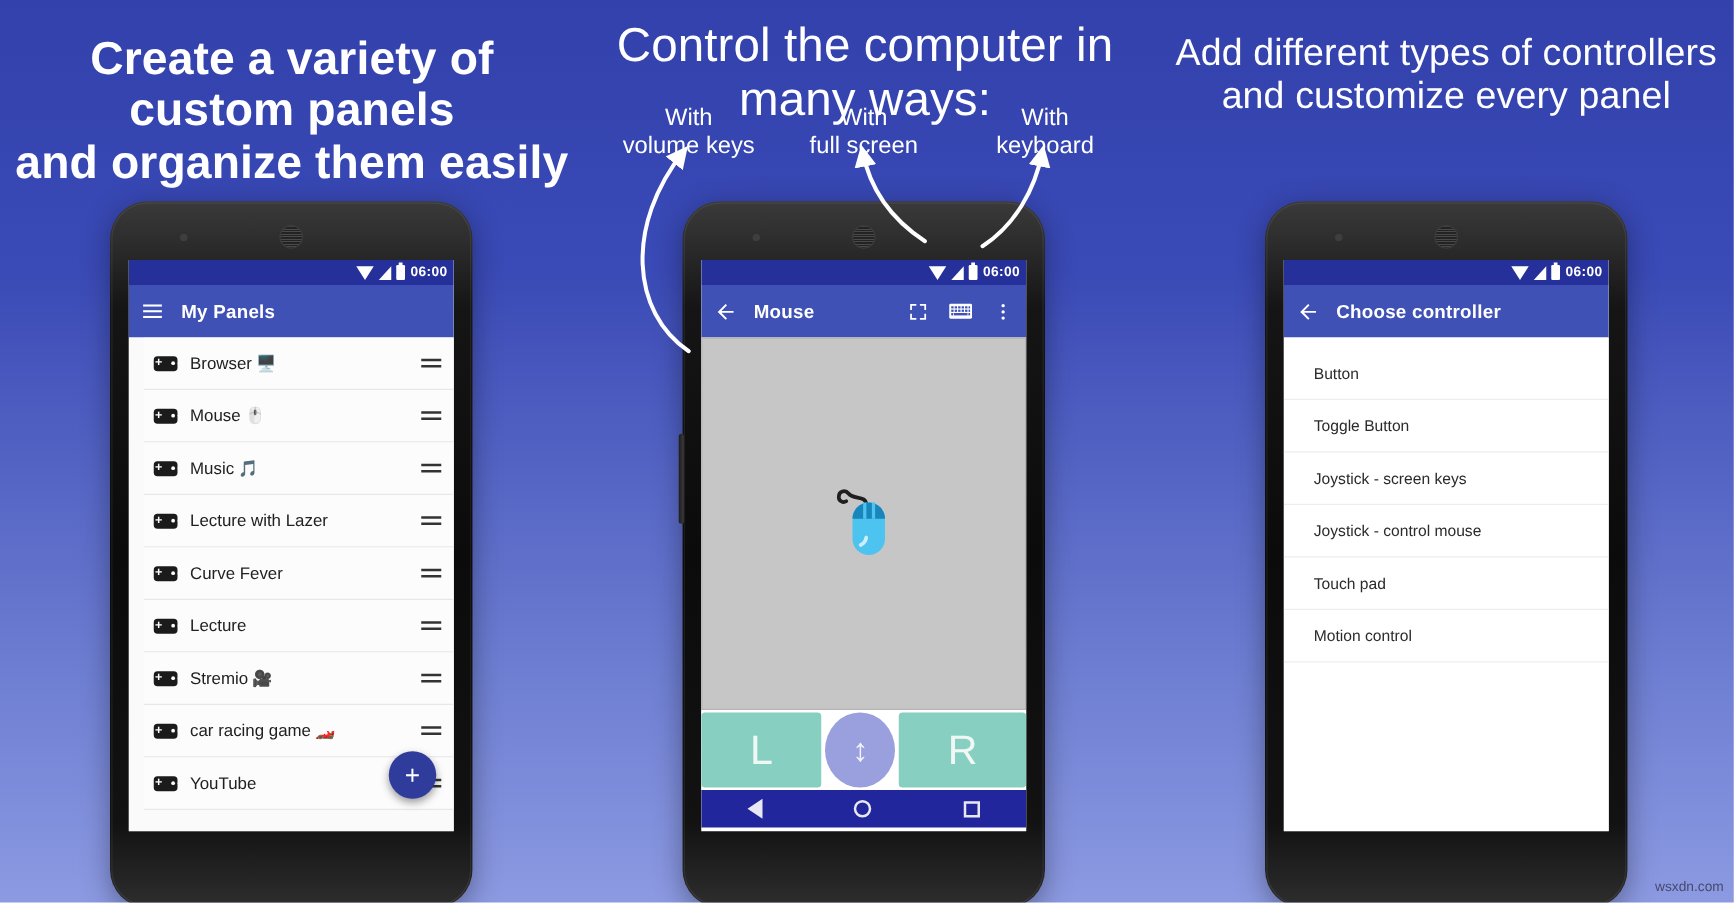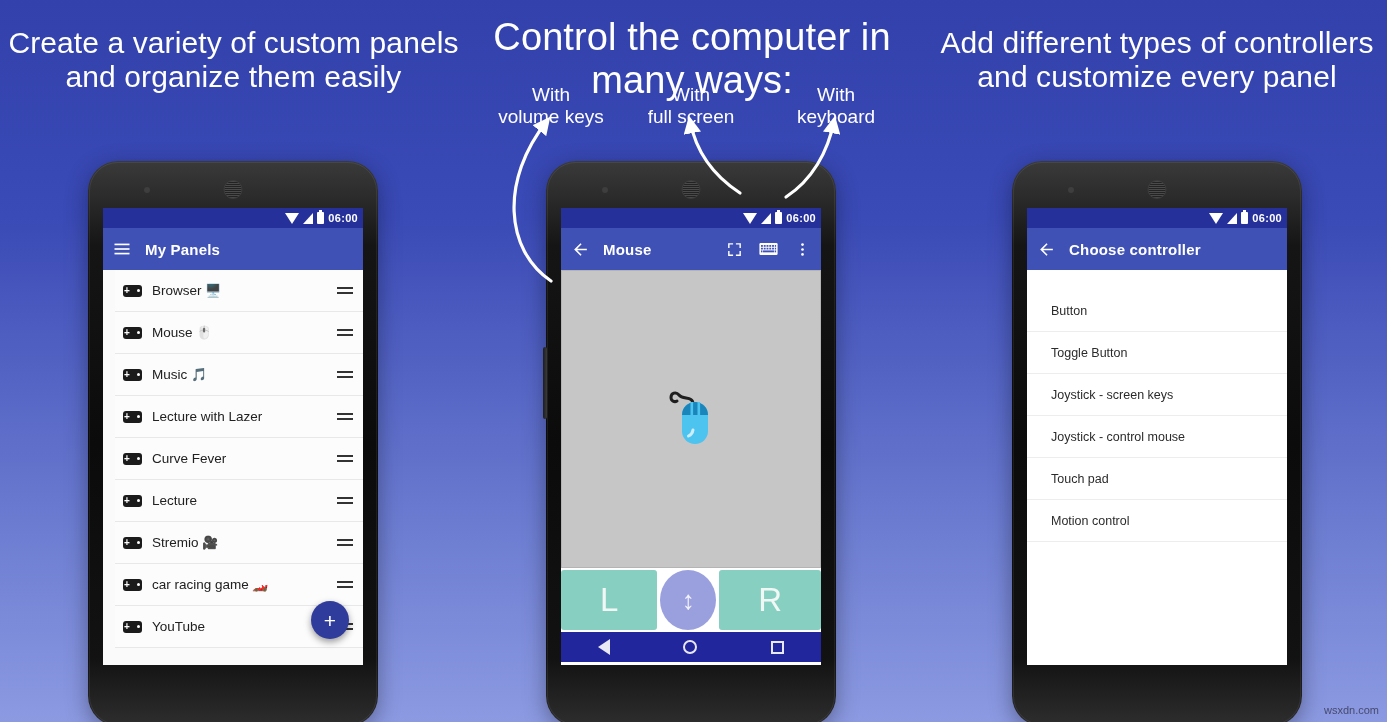--- a/index.html
+++ b/index.html
@@ -16,21 +16,21 @@
   
   .headline {
     position: absolute;
     color: #ffffff;
     text-align: center;
     font-weight: 400;
     line-height: 1.12;
     letter-spacing: .1px;
     white-space: pre-line;
   }
-  #hl-left   { left: 6px;   top: 26px; width: 455px; font-size: 30px; }
+  #hl-left   { left: 6px;   top: 26px; width: 455px; font-size: 37px; font-weight: bold; }
   #hl-center { left: 462px; top: 16px; width: 460px; font-size: 38px; }
   #hl-right  { left: 928px; top: 26px; width: 458px; font-size: 30px; }
 
   .sublabel {
     position: absolute;
     color: #ffffff;
     text-align: center;
     font-size: 19px;
     line-height: 1.18;
     white-space: pre-line;
@@ -186,21 +186,21 @@
     font-size: 33px; font-weight: 400; border-radius: 3px;
     flex: 1 1 auto;
   }
   .scrollbtn {
     background: #9aa0de; width: 56px; flex: none; border-radius: 50%;
     display: flex; align-items: center; justify-content: center;
     color: #f2f2fb; font-size: 26px;
   }
 
   
-  .chooser { background: #fff; height: 395px; padding-top: 20px; }
+  .chooser { background: #fff; height: 395px; padding-top: 8px; }
   .ch-row {
     height: 42px; display: flex; align-items: center;
     padding-left: 24px; font-size: 12.5px; color: #2b2b2b;
     border-bottom: 1px solid #ededed;
   }
 
   
   .arrows { position: absolute; left: 0; top: 0; width: 1387px; height: 722px; pointer-events: none; }
 
   

